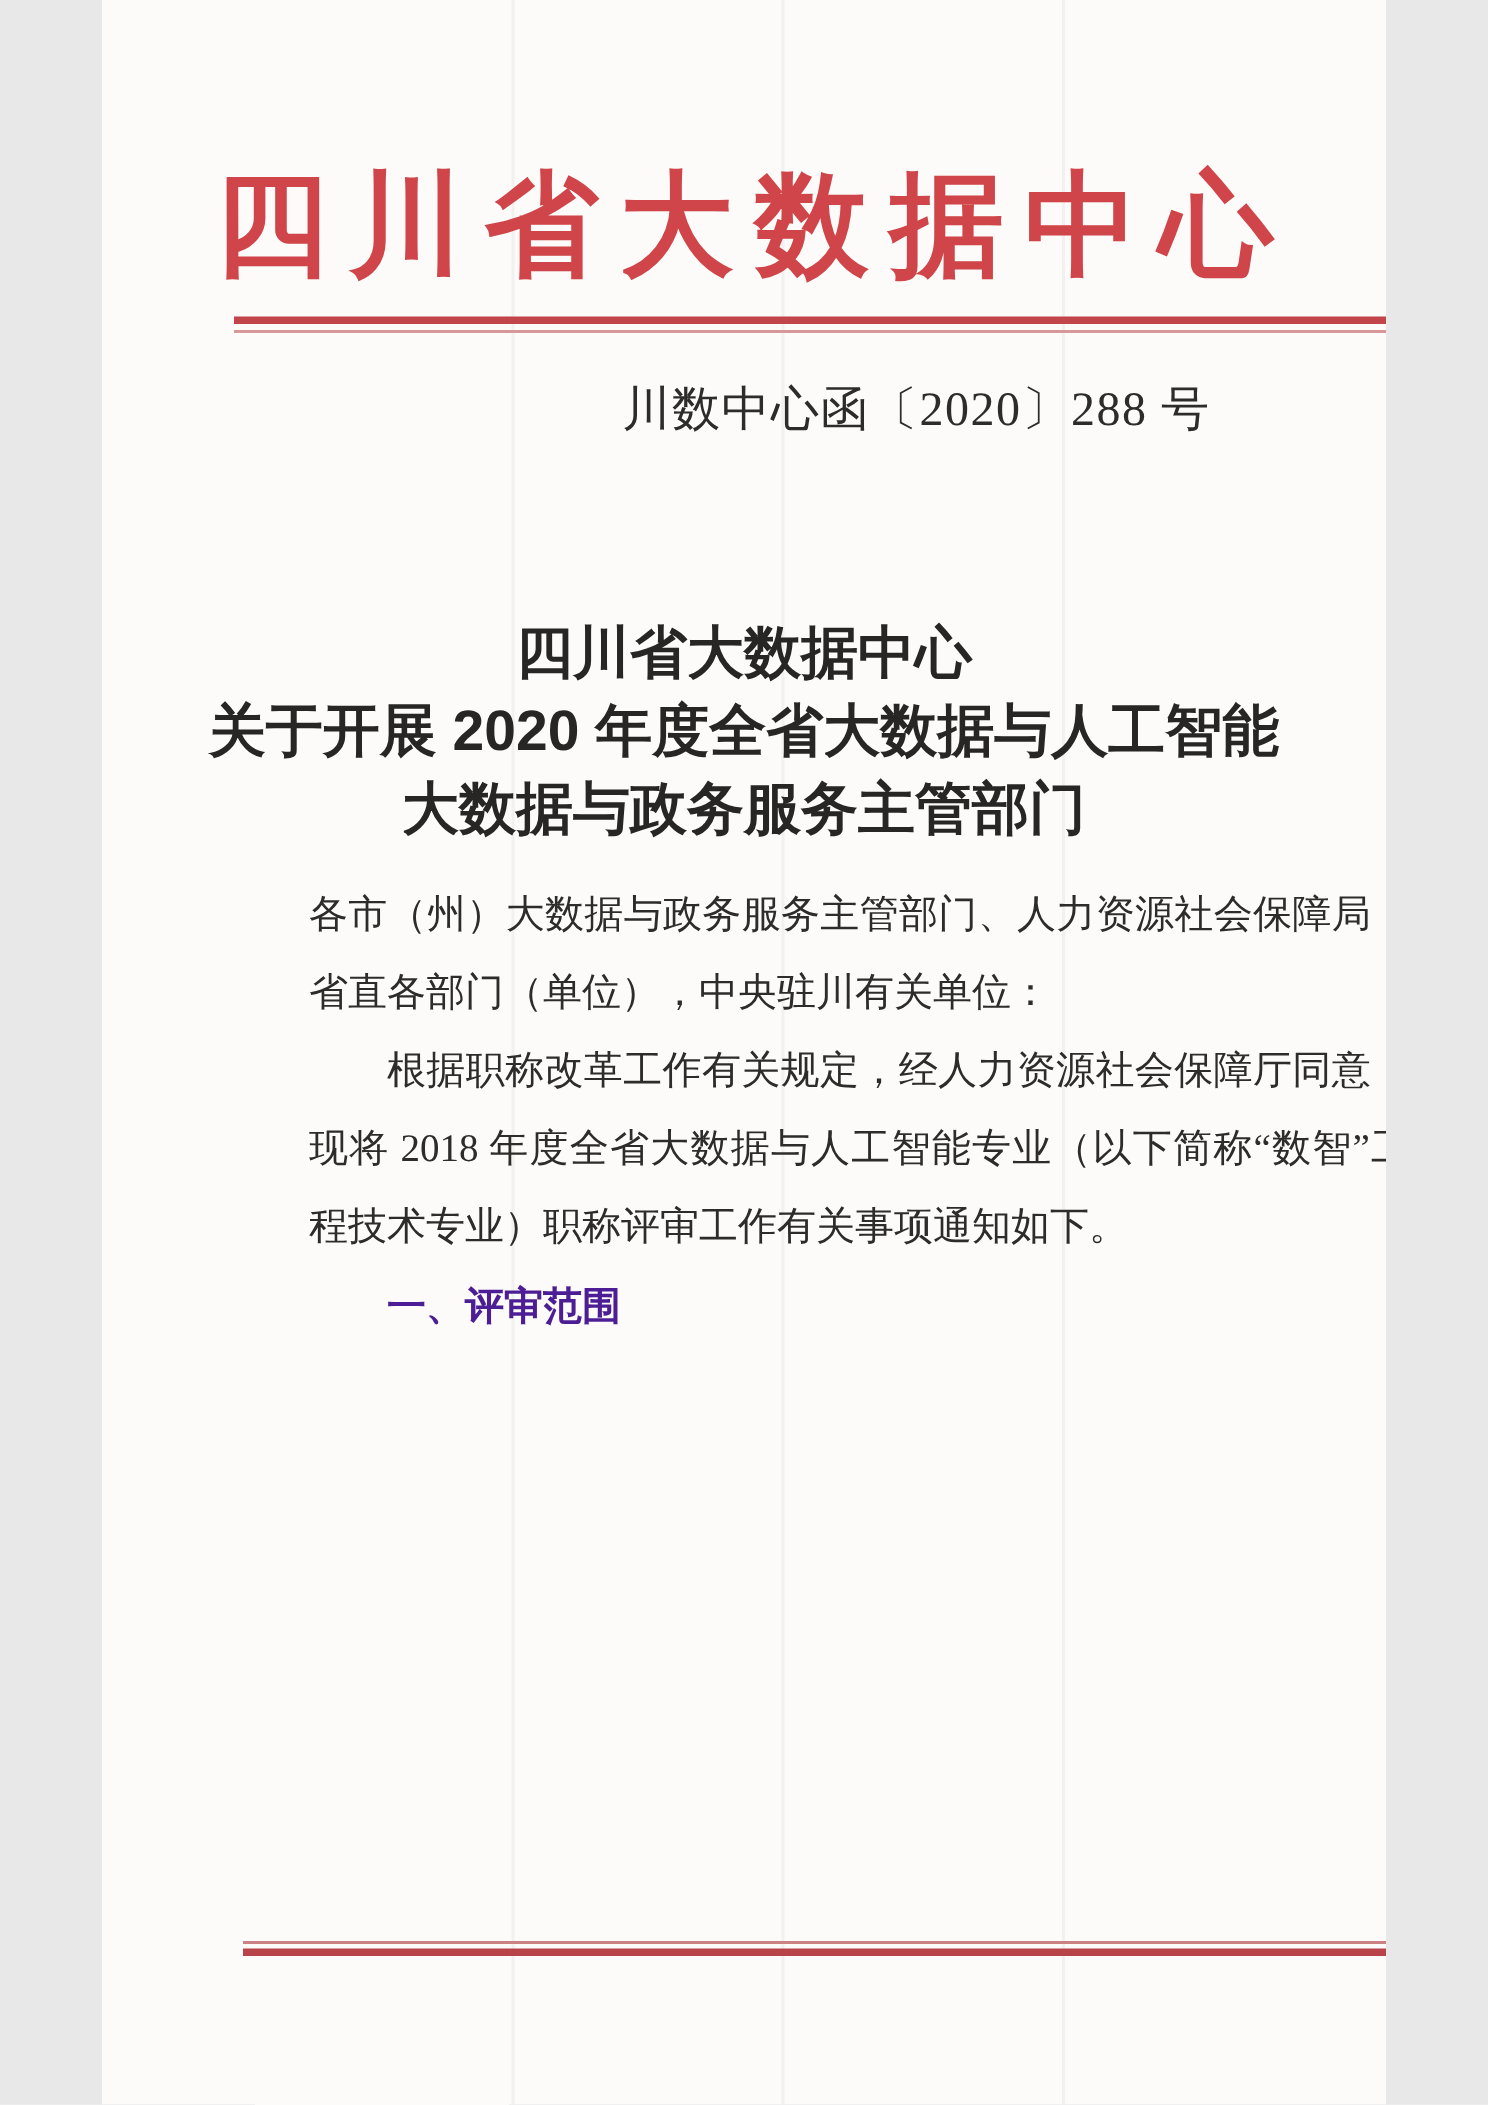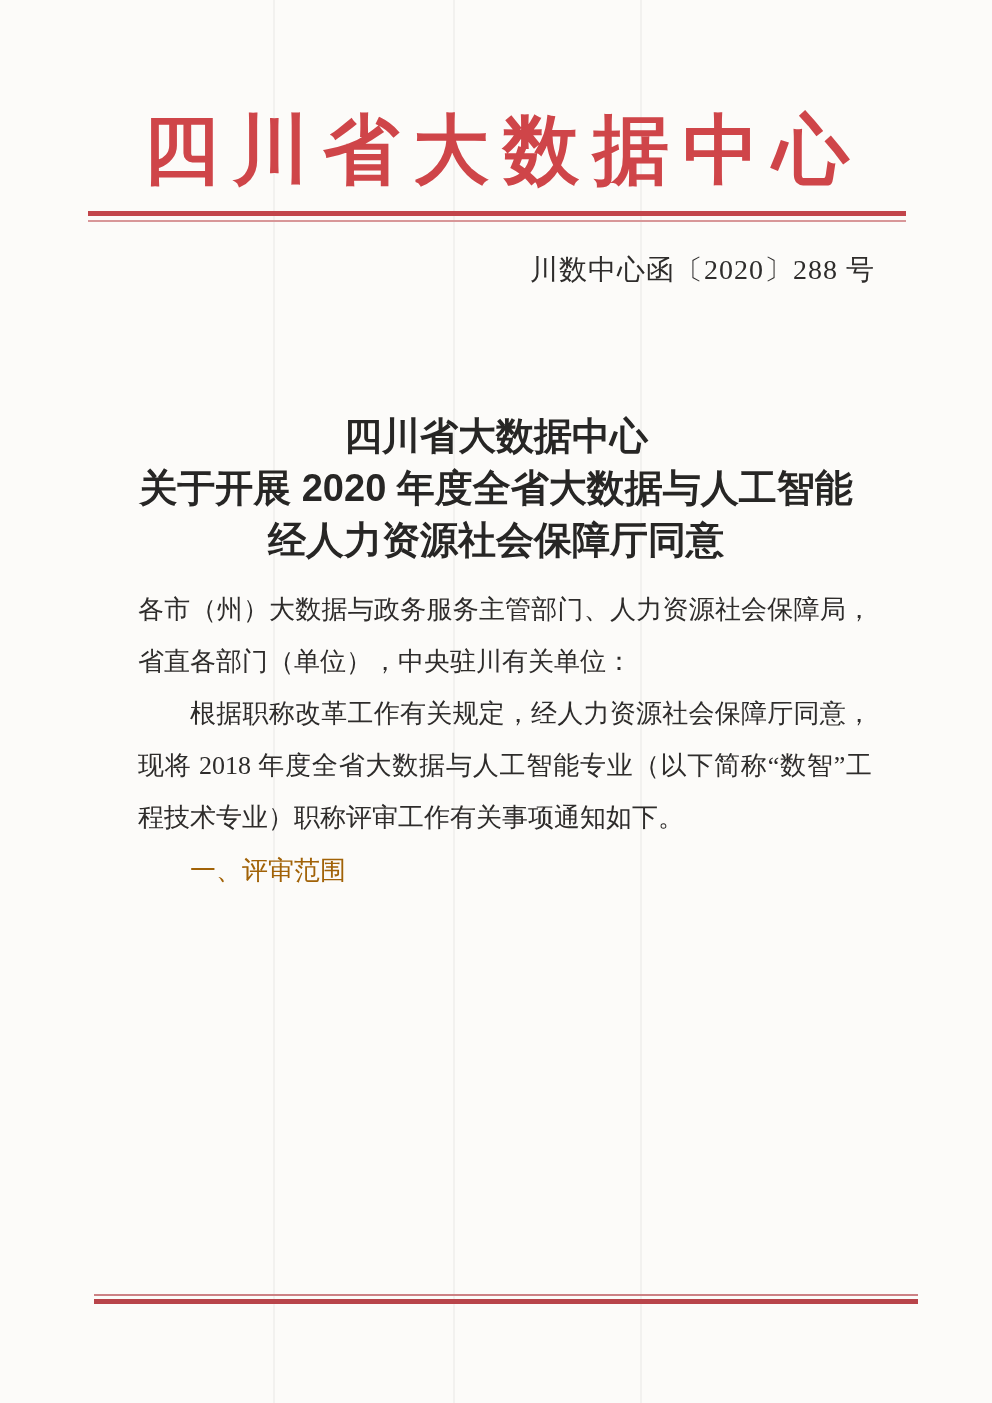--- a/index.html
+++ b/index.html
@@ -2,21 +2,21 @@
 <html><head>
 <meta charset="utf-8">
 <style>
   html, body {
     margin: 0;
     padding: 0;
     background: #e8e8e8;
   }
   .page {
     position: relative;
-    width: 992px;
+    width: 856px;
     height: 1403px;
     margin: 0 auto;
     background: #fcfbf9;
     overflow: hidden;
     font-family: "Liberation Serif", "DejaVu Serif", serif;
   }
   
   .scanline {
     position: absolute;
     top: 0;
@@ -58,21 +58,21 @@
     margin-top: 4px;
     height: 2px;
     background: #d89799;
   }
 
   
   .doc-number {
     position: absolute;
     top: 251px;
     right: 117px;
-    font-size: 28px;
+    font-size: 32px;
     color: #2e2c2b;
     letter-spacing: 1px;
     white-space: nowrap;
   }
 
   
   .doc-title {
     position: absolute;
     top: 410px;
     left: 0;
@@ -98,22 +98,22 @@
     text-justify: inter-ideograph;
   }
   .body-text p {
     margin: 0;
   }
   .body-text p.indent {
     text-indent: 2em;
   }
   .body-text p.heading {
     font-family: "Liberation Sans", "DejaVu Sans", sans-serif;
-    font-weight: 400;
-    color: #a16207;
+    font-weight: 700;
+    color: #4c1d95;
   }
 
   
   .footer-rule {
     position: absolute;
     top: 1294px;
     left: 94px;
     width: 824px;
   }
   .footer-rule .thin {
@@ -140,21 +140,21 @@
   <div class="header-rule">
     <div class="thick"></div>
     <div class="thin"></div>
   </div>
 
   <div class="doc-number">川数中心函〔2020〕288 号</div>
 
   <div class="doc-title">
     <div>四川省大数据中心</div>
     <div>关于开展 2020 年度全省大数据与人工智能</div>
-    <div>经人力资源社会保障厅同意</div>
+    <div>大数据与政务服务主管部门</div>
   </div>
 
   <div class="body-text">
     <p>各市（州）大数据与政务服务主管部门、人力资源社会保障局，省直各部门（单位），中央驻川有关单位：</p>
     <p class="indent">根据职称改革工作有关规定，经人力资源社会保障厅同意，现将 2018 年度全省大数据与人工智能专业（以下简称“数智”工程技术专业）职称评审工作有关事项通知如下。</p>
     <p class="indent heading">一、评审范围</p>
   </div>
 
   <div class="footer-rule">
     <div class="thin"></div>

